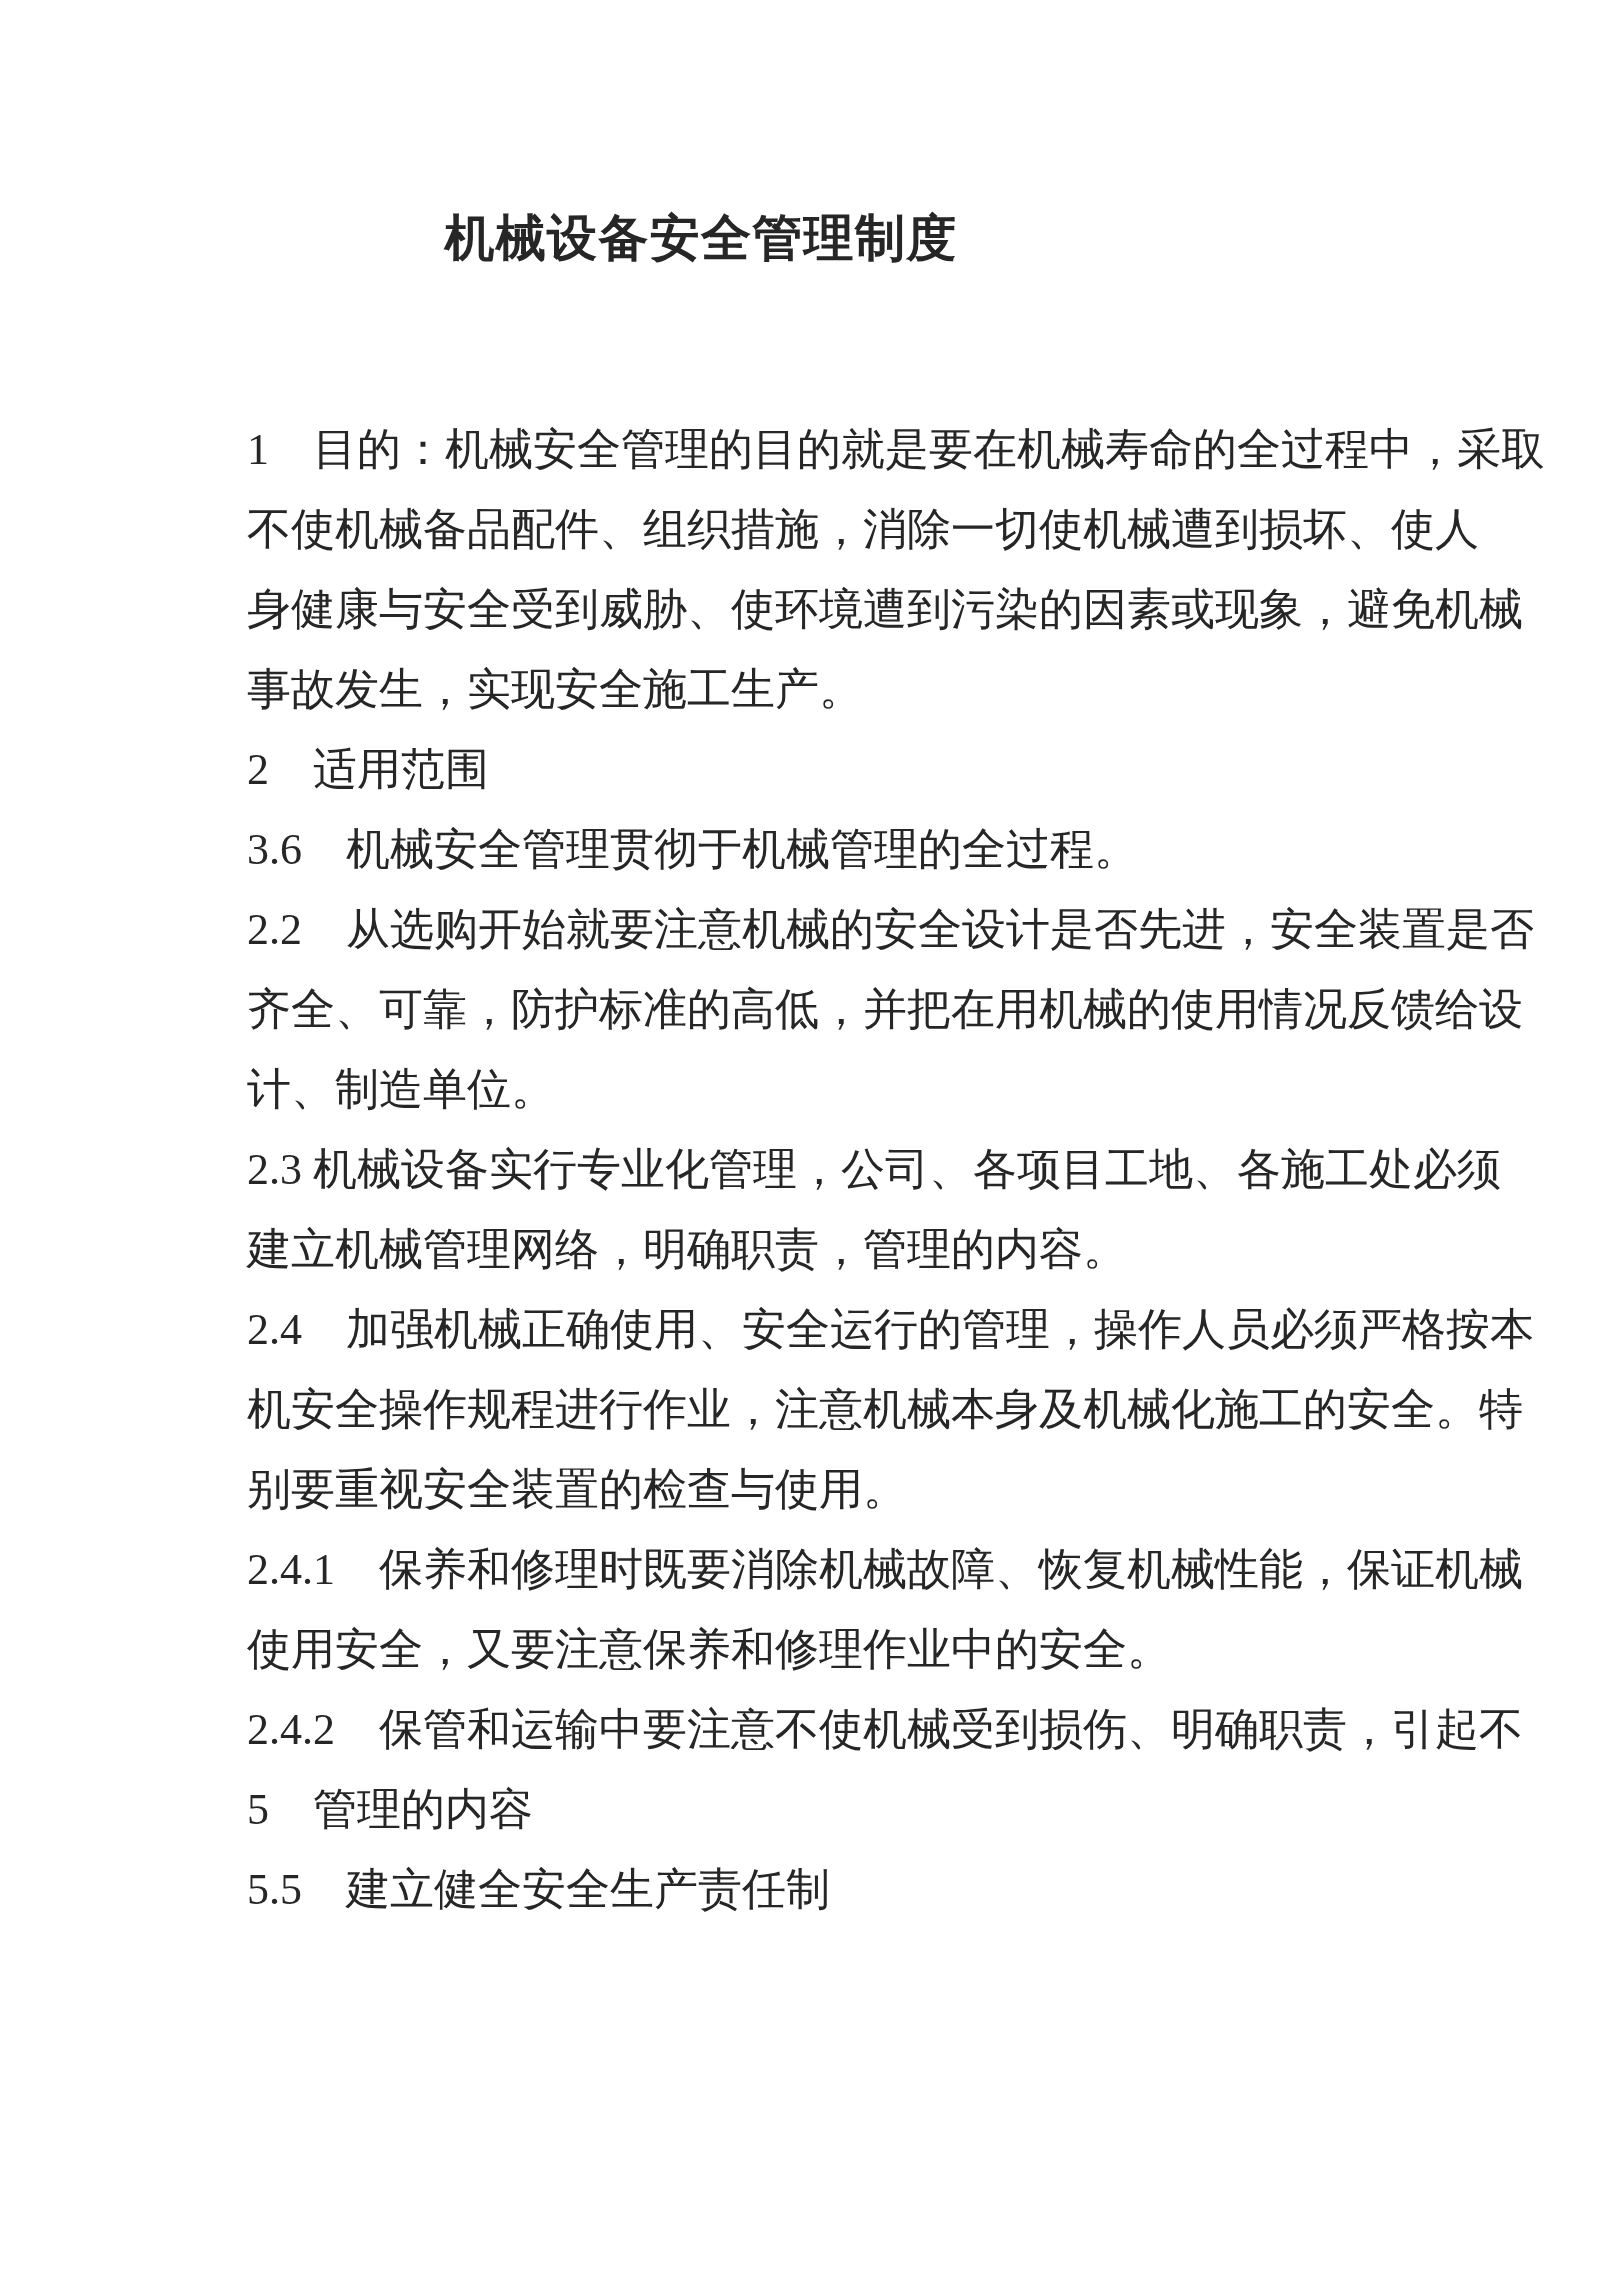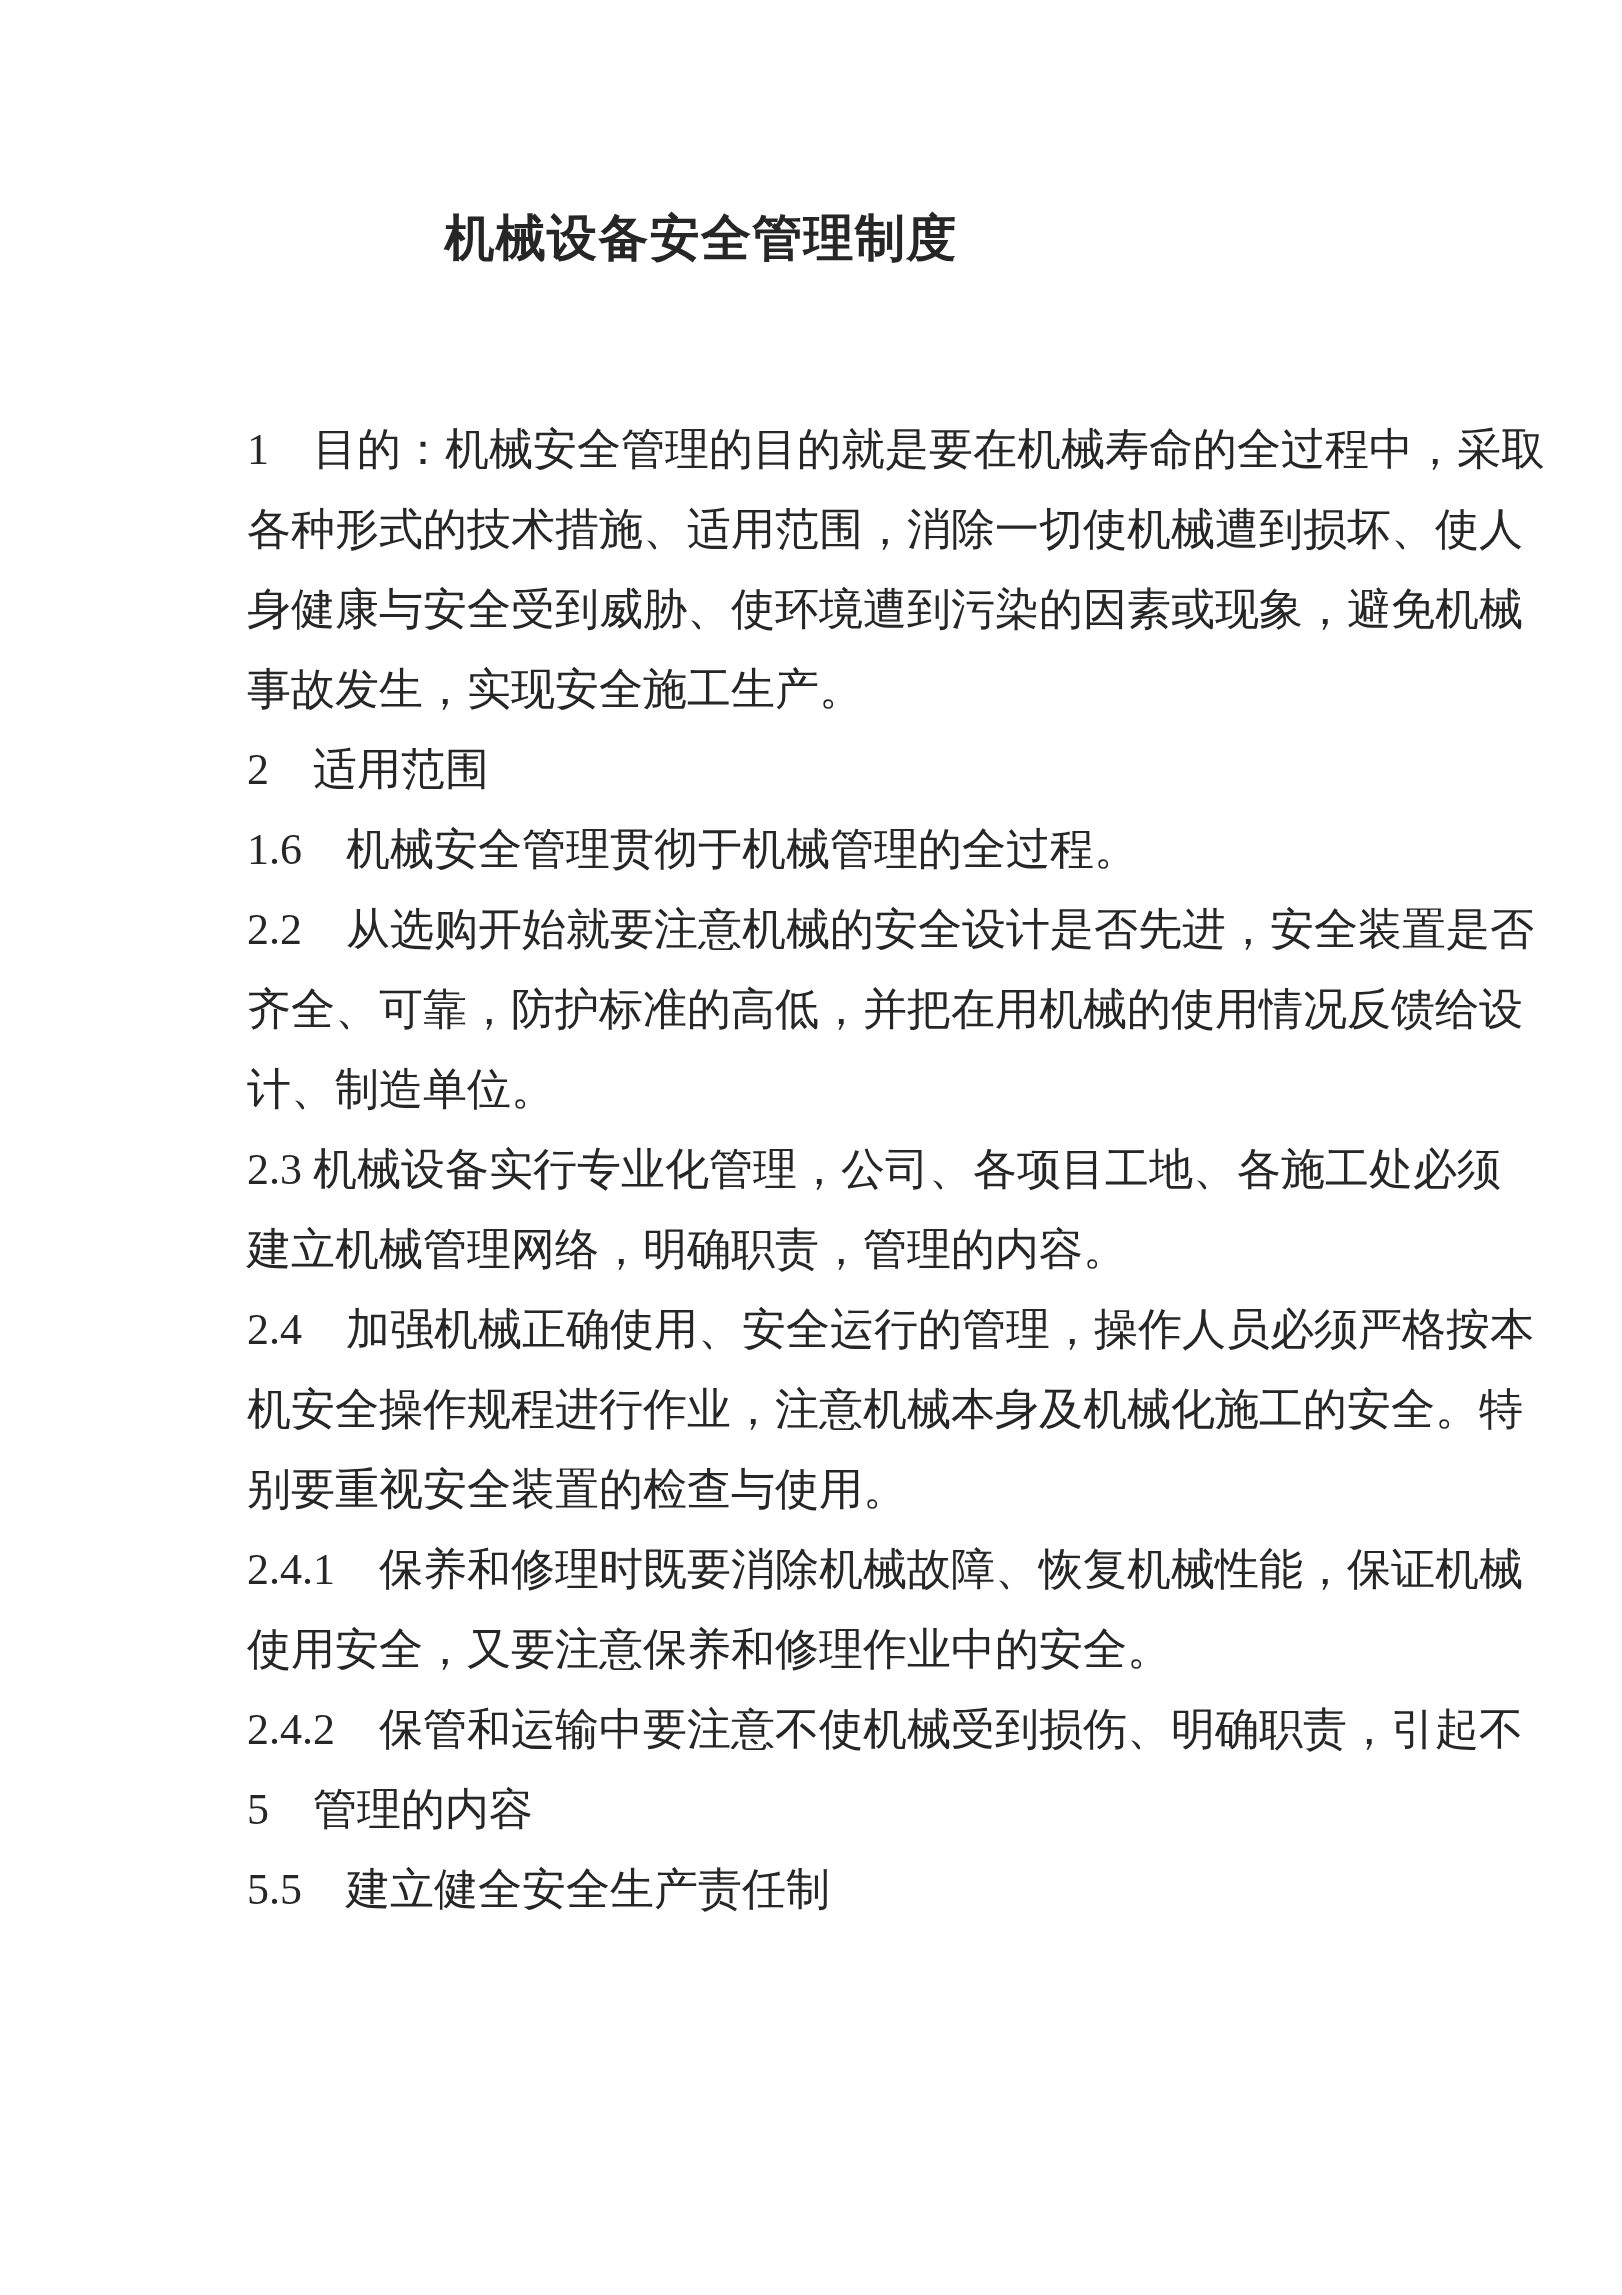--- a/index.html
+++ b/index.html
@@ -46,25 +46,25 @@
     text-align-last: justify;
   }
 </style>
 </head>
 <body>
 
 <div class="page" style="background: rgb(255, 255, 255); color: rgb(38, 38, 38);">
   <div class="doc-title">机械设备安全管理制度</div>
   <div class="doc-body">
       <div class="line just">1　目的：机械安全管理的目的就是要在机械寿命的全过程中，采取</div>
-      <div class="line just">各种形式的技术措施、适用范围，消除一切使机械遭到损坏、使人</div>
+      <div class="line just">不使机械备品配件、组织措施，消除一切使机械遭到损坏、使人</div>
       <div class="line just">身健康与安全受到威胁、使环境遭到污染的因素或现象，避免机械</div>
       <div class="line">事故发生，实现安全施工生产。</div>
       <div class="line">2　适用范围</div>
-      <div class="line">1.6　机械安全管理贯彻于机械管理的全过程。</div>
+      <div class="line">3.6　机械安全管理贯彻于机械管理的全过程。</div>
       <div class="line just">2.2　从选购开始就要注意机械的安全设计是否先进，安全装置是否</div>
       <div class="line just">齐全、可靠，防护标准的高低，并把在用机械的使用情况反馈给设</div>
       <div class="line">计、制造单位。</div>
       <div class="line just">2.3 机械设备实行专业化管理，公司、各项目工地、各施工处必须</div>
       <div class="line">建立机械管理网络，明确职责，管理的内容。</div>
       <div class="line just">2.4　加强机械正确使用、安全运行的管理，操作人员必须严格按本</div>
       <div class="line just">机安全操作规程进行作业，注意机械本身及机械化施工的安全。特</div>
       <div class="line">别要重视安全装置的检查与使用。</div>
       <div class="line just">2.4.1　保养和修理时既要消除机械故障、恢复机械性能，保证机械</div>
       <div class="line">使用安全，又要注意保养和修理作业中的安全。</div>

